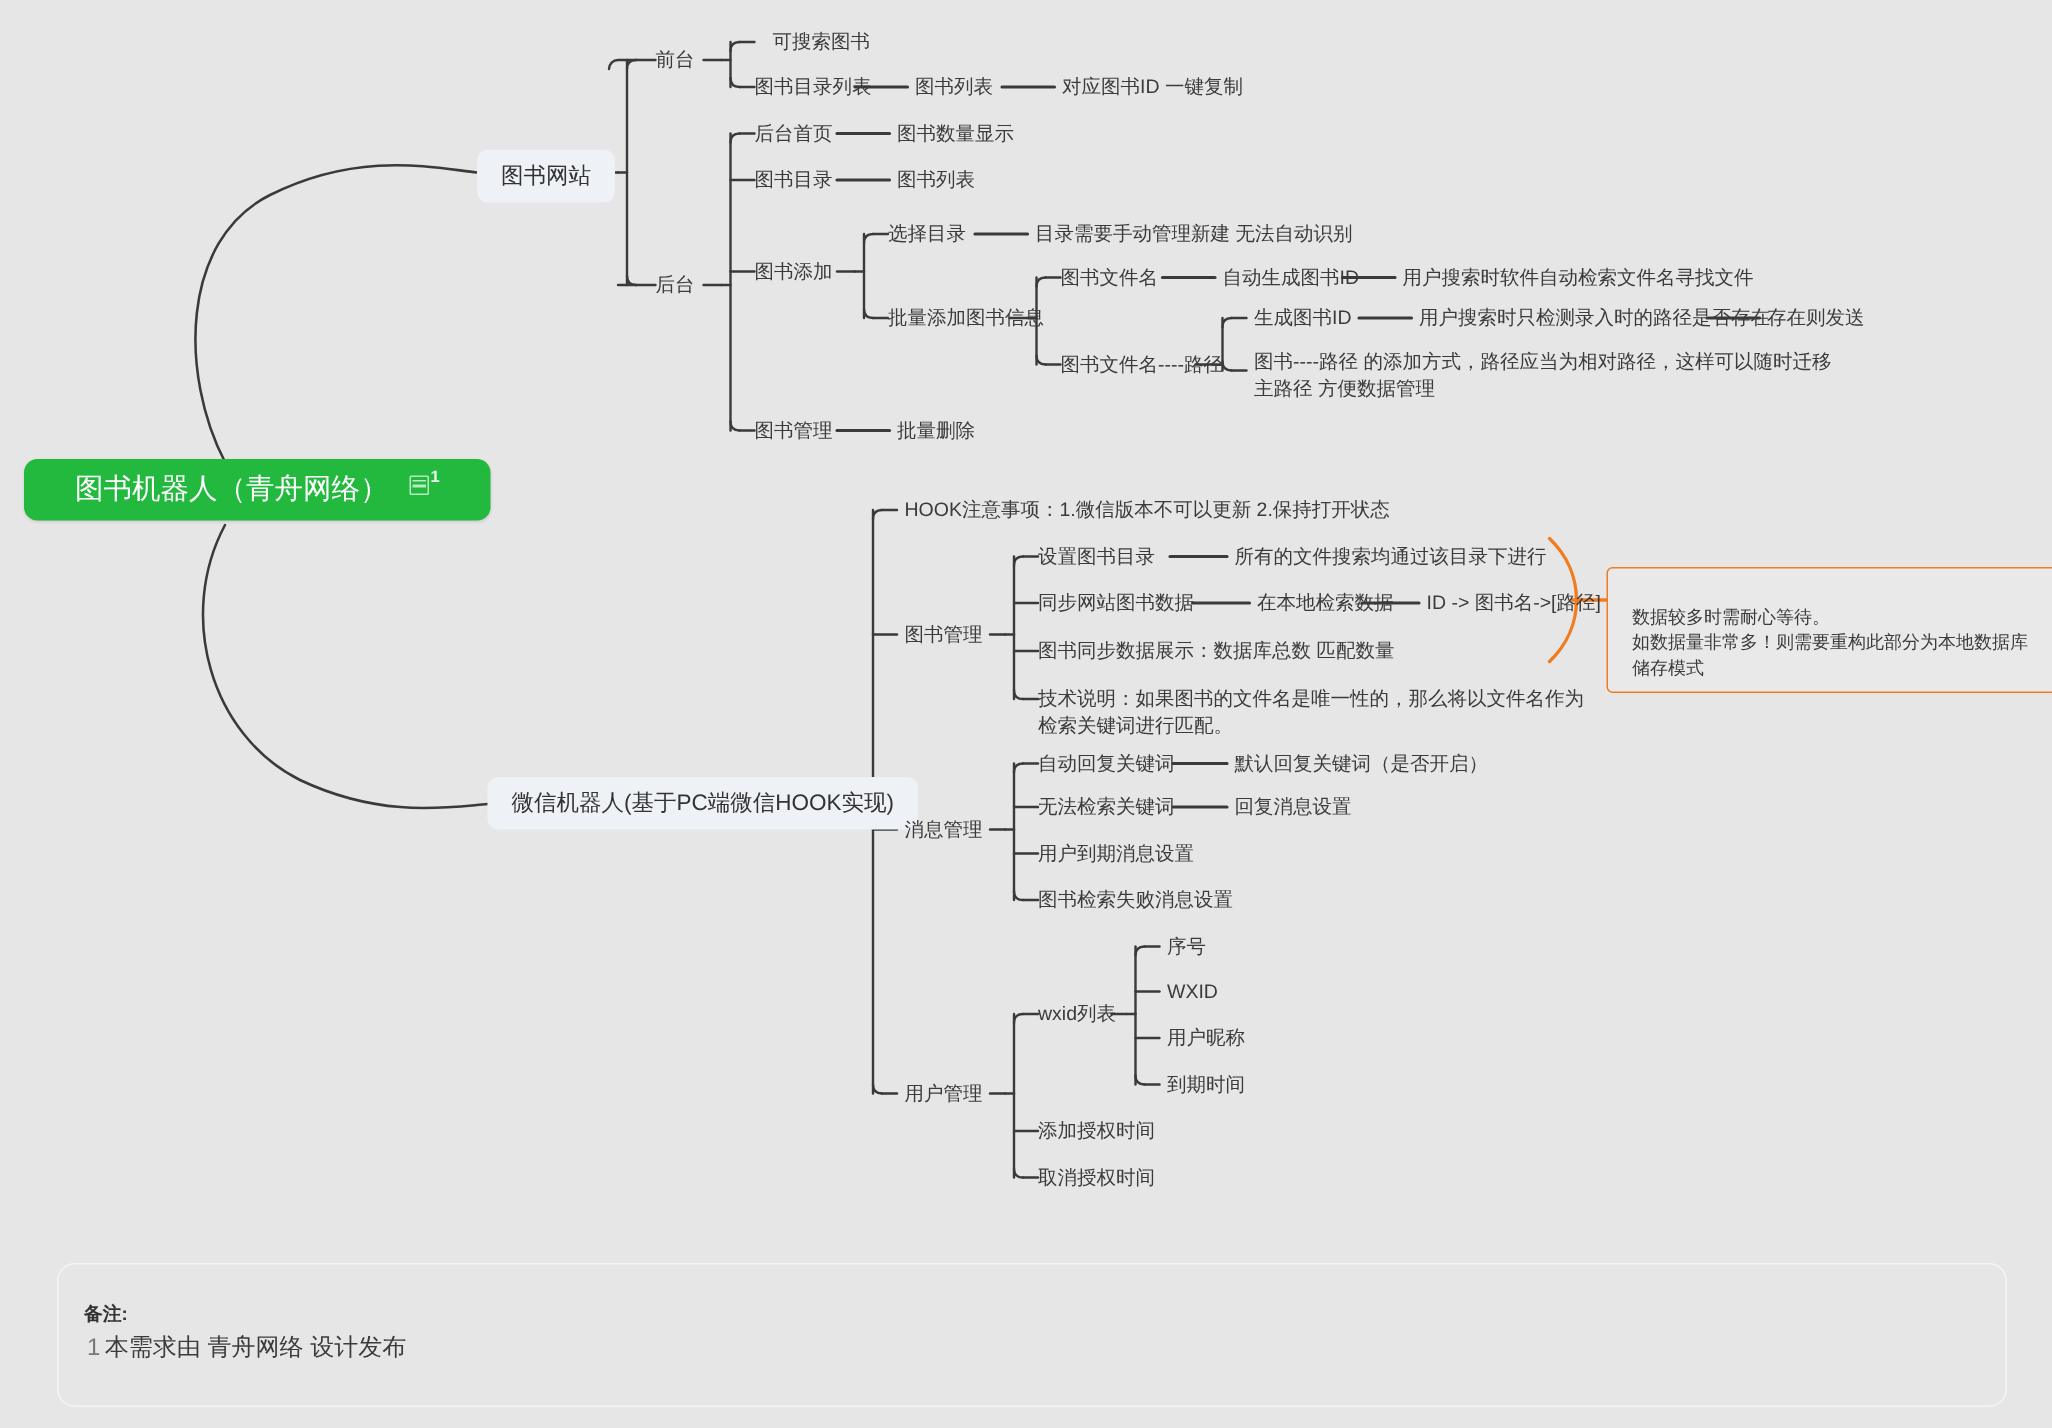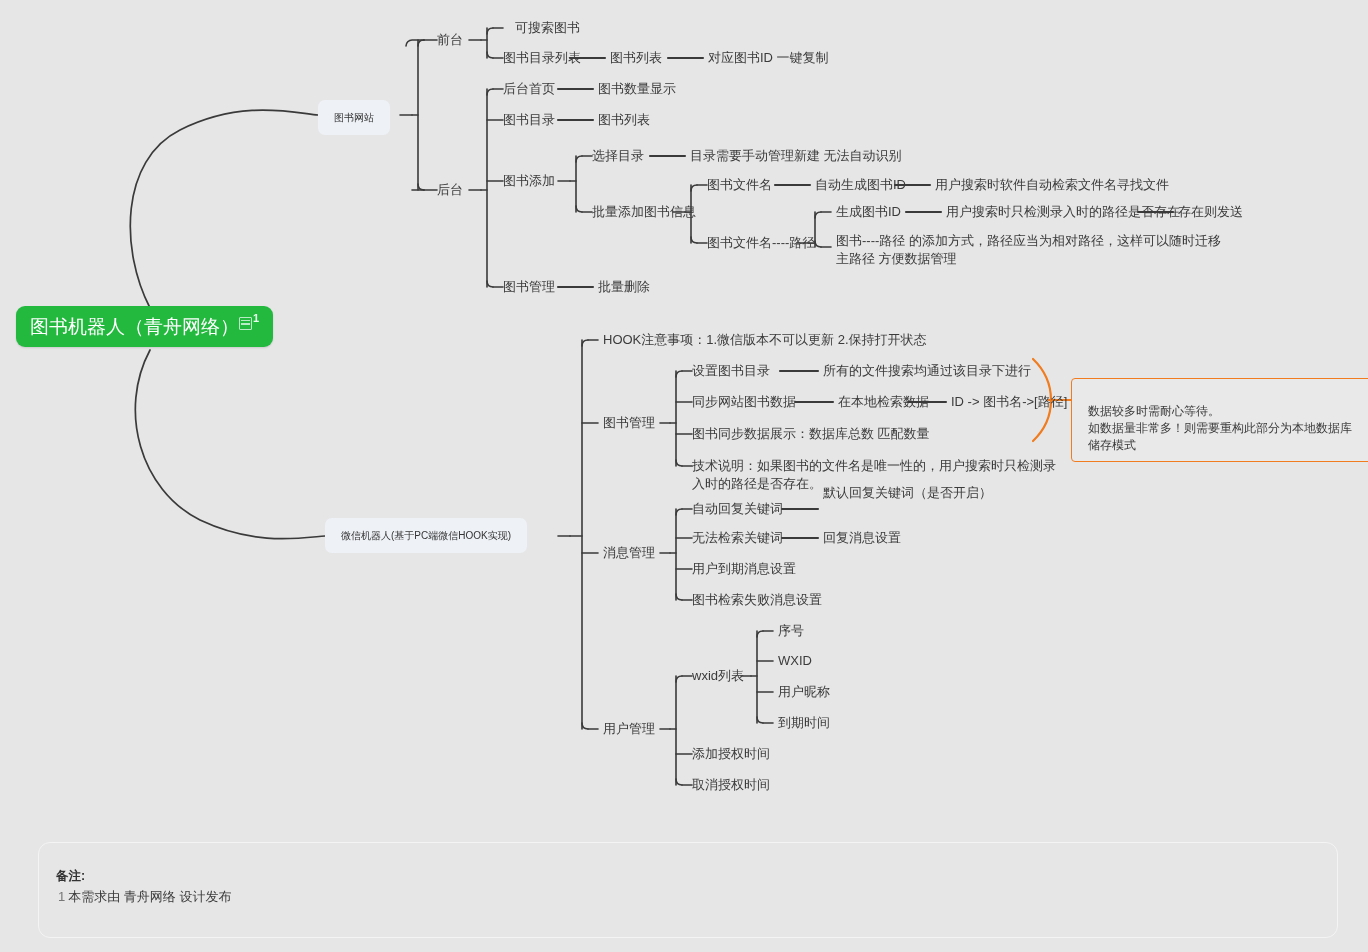--- a/index.html
+++ b/index.html
@@ -32,31 +32,32 @@
     position: absolute;
     white-space: nowrap;
     font-size: 13px;
     line-height: 17px;
     color: #3b3b3b;
   }
   .node.boxed {
     background: #eef1f6;
     border-radius: 7px;
     padding: 9px 16px;
-    font-size: 10px;
+    font-size: 15px;
     color: #333;
   }
   .node.root {
     background: #22b93e;
     border-radius: 9px;
-    padding: 12px 14px;
+    padding: 12px 34px;
     font-size: 19px;
     color: #ffffff;
     display: flex;
     align-items: center;
+    gap: 14px;
     box-shadow: 0 1px 2px rgba(0,0,0,.12);
   }
   .root-badge {
     display: inline-flex;
     align-items: flex-start;
     color: #cdeed4;
     font-size: 11px;
     line-height: 1;
     position: relative;
     top: -3px;
@@ -111,21 +112,21 @@
     background: transparent;
   }
   .footnote-title {
     position: absolute;
     font-size: 12.5px;
     font-weight: bold;
     color: #333;
   }
   .footnote-item {
     position: absolute;
-    font-size: 13px;
+    font-size: 16px;
     color: #3b3b3b;
   }
   .footnote-num {
     color: #777;
     margin-right: 3px;
   }
 </style>
 </head>
 <body>
 
@@ -393,35 +394,35 @@
   <div class="node" style="left:838px; top:393px;">
     <span>在本地检索数据</span>
   </div>
   <div class="node" style="left:951px; top:393px;">
     <span>ID -&gt; 图书名-&gt;[路径]</span>
   </div>
   <div class="node" style="left:692px; top:425px;">
     <span>图书同步数据展示：数据库总数 匹配数量</span>
   </div>
   <div class="node wrap2" style="left:692px; top:457px; width:372px;">
-    <span>技术说明：如果图书的文件名是唯一性的，用户搜索时只检测录入时的路径是否存在。</span>
+    <span>技术说明：如果图书的文件名是唯一性的，那么将以文件名作为检索关键词进行匹配。</span>
   </div>
 
   <div class="callout" style="left:1071px; top:378px; width:268px;">
     <span>数据较多时需耐心等待。
 如数据量非常多！则需要重构此部分为本地数据库储存模式</span>
   </div>
 
   <div class="node" style="left:603px; top:544px;">
     <span>消息管理</span>
   </div>
   <div class="node" style="left:692px; top:500px;">
     <span>自动回复关键词</span>
   </div>
-  <div class="node" style="left:823px; top:484px;text-align:right;">
+  <div class="node" style="left:823px; top:500px;text-align:right;">
     <span>默认回复关键词（是否开启）</span>
   </div>
   <div class="node" style="left:692px; top:529px;">
     <span>无法检索关键词</span>
   </div>
   <div class="node" style="left:823px; top:529px;">
     <span>回复消息设置</span>
   </div>
   <div class="node" style="left:692px; top:560px;">
     <span>用户到期消息设置</span>

